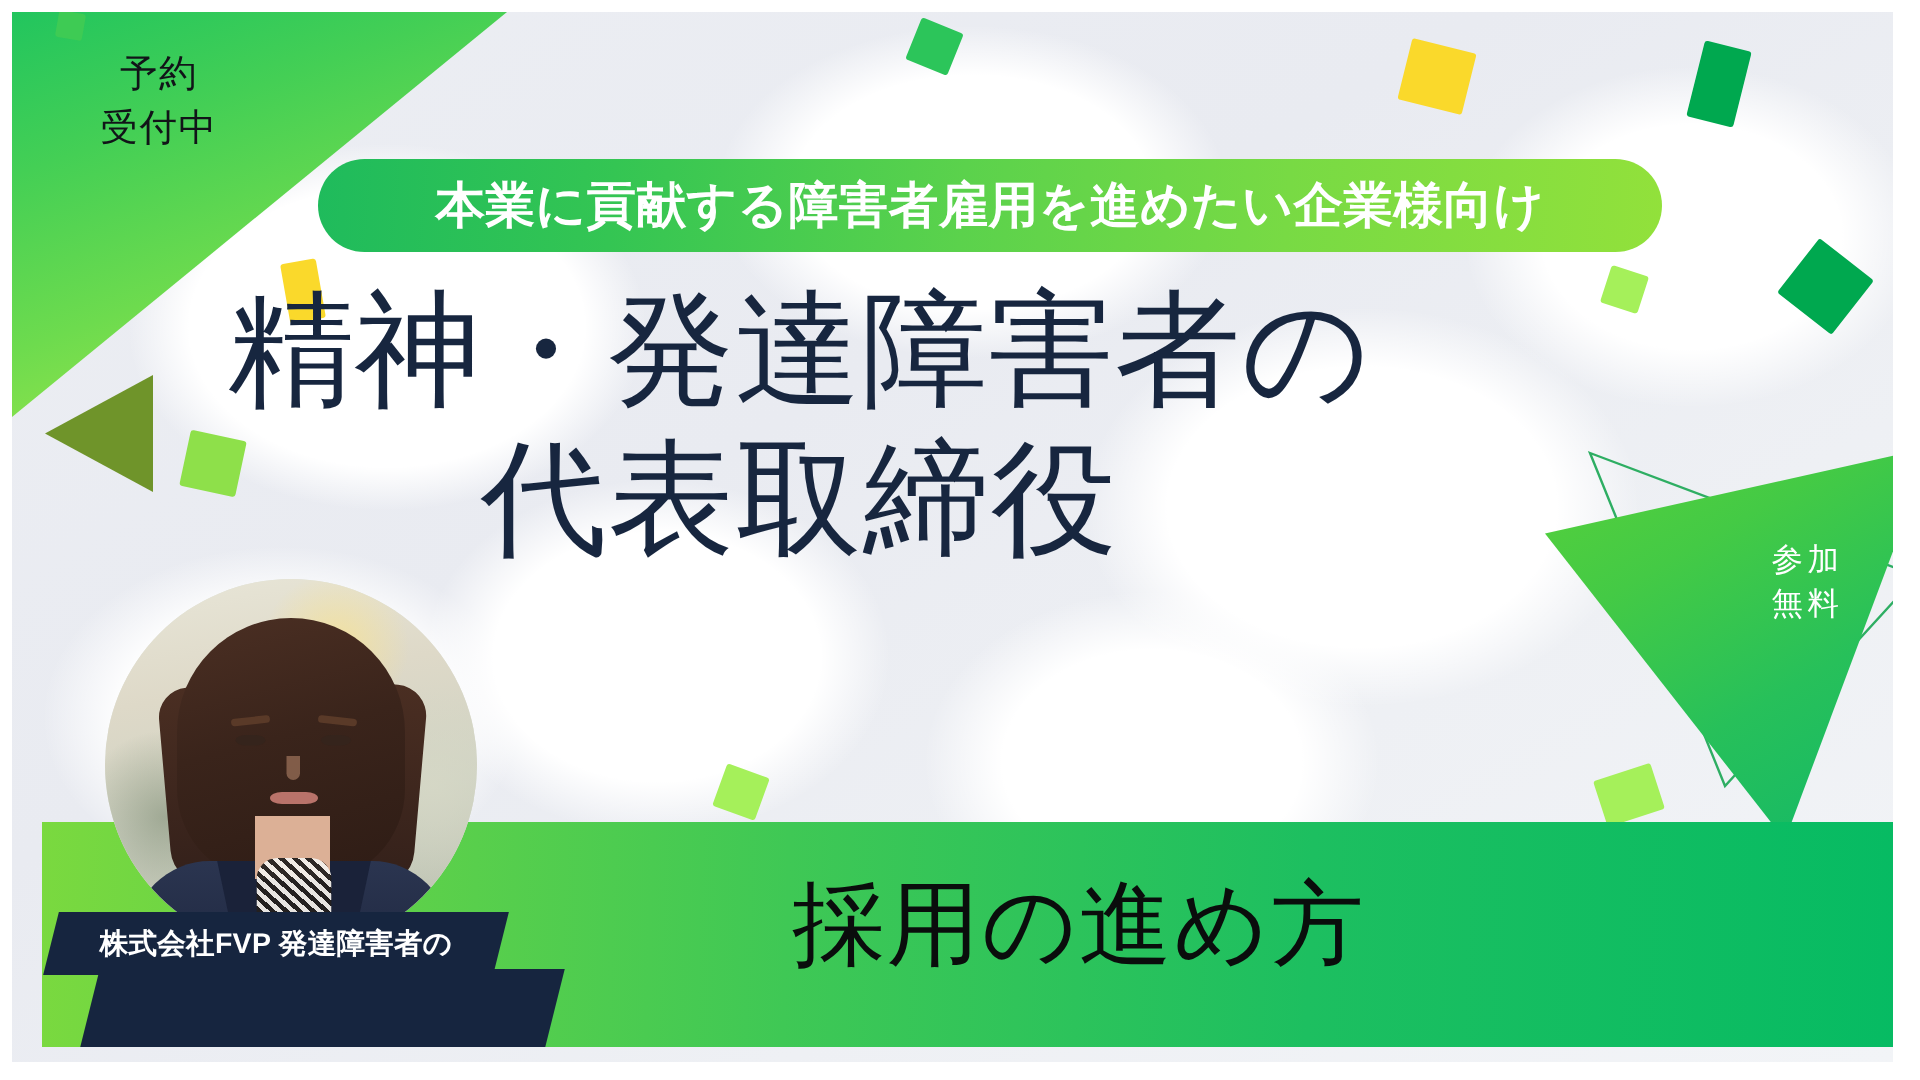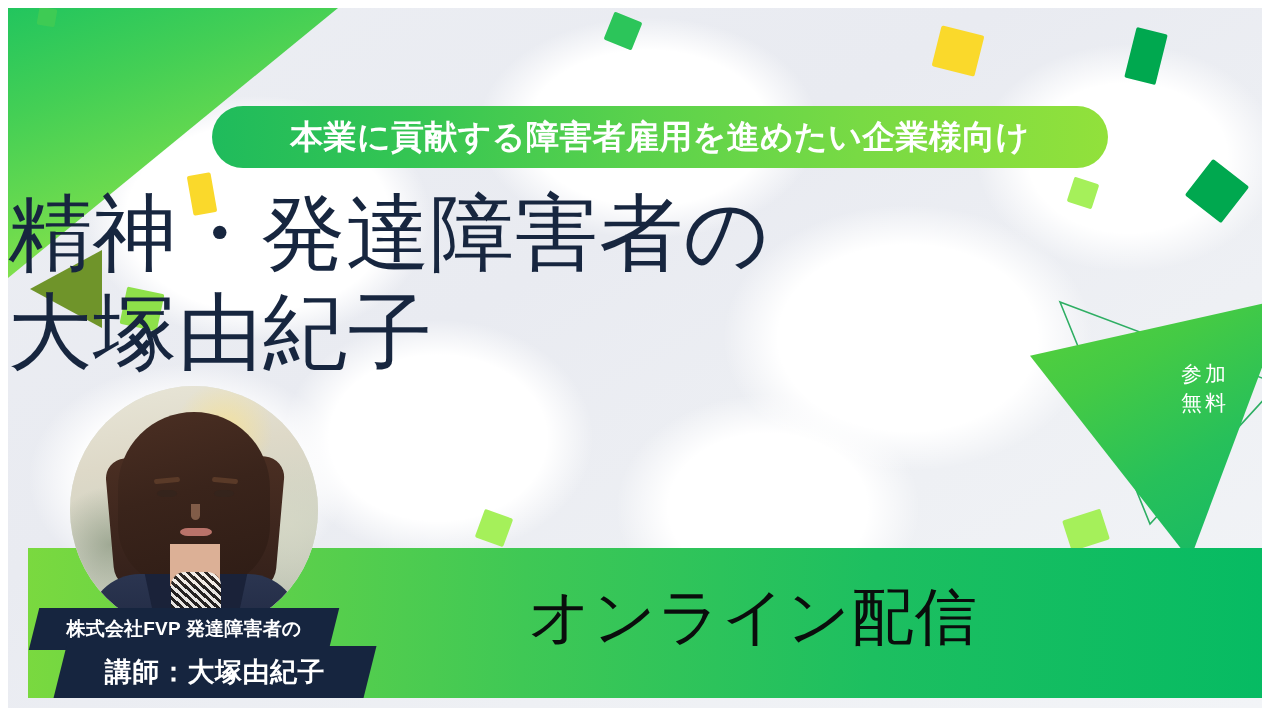--- a/index.html
+++ b/index.html
@@ -83,21 +83,21 @@
     letter-spacing: 0.01em;
     white-space: nowrap;
   }
 
   
   .headline {
     position: absolute;
     left: 0; top: 176px;
     width: 1050px;
     z-index: 7;
-    text-align: left;
+    text-align: center;
     color: #17263f;
   }
   .headline .hl-line {
     font-size: 84px;
     line-height: 1.18;
     font-weight: 500;
     letter-spacing: 0.012em;
     white-space: nowrap;
   }
   .headline .hl-line.l1 { letter-spacing: 0.005em; }
@@ -320,20 +320,22 @@
   .confetti { position: absolute; z-index: 6; }
 </style>
 </head>
 <body>
 
 <div id="banner">
   <div class="artboard">
 
     <div class="corner-wedge"></div>
     <div class="corner-wedge-olive"></div>
+    <div class="corner-label">予約
+受付中</div>
 
     <div id="confetti-layer">
         <div class="confetti" style="left: 182px; top: 166px; width: 24px; height: 40px; background: rgb(250, 217, 43); transform: rotate(-10deg); border-radius: 2px;"></div>
         <div class="confetti" style="left: 928px; top: 22px; width: 44px; height: 42px; background: rgb(250, 217, 43); transform: rotate(14deg); border-radius: 2px;"></div>
         <div class="confetti" style="left: 1122px; top: 22px; width: 32px; height: 52px; background: rgb(0, 168, 79); transform: rotate(14deg); border-radius: 2px;"></div>
         <div class="confetti" style="left: 1186px; top: 160px; width: 46px; height: 46px; background: rgb(0, 168, 79); transform: rotate(38deg); border-radius: 2px;"></div>
         <div class="confetti" style="left: 600px; top: 8px; width: 30px; height: 30px; background: rgb(44, 197, 90); transform: rotate(22deg); border-radius: 2px;"></div>
         <div class="confetti" style="left: 1062px; top: 172px; width: 26px; height: 26px; background: rgb(165, 240, 90); transform: rotate(18deg); border-radius: 2px;"></div>
         <div class="confetti" style="left: 1058px; top: 506px; width: 40px; height: 32px; background: rgb(165, 240, 90); transform: rotate(-18deg); border-radius: 2px;"></div>
         <div class="confetti" style="left: 471px; top: 505px; width: 30px; height: 30px; background: rgb(165, 240, 90); transform: rotate(20deg); border-radius: 2px;"></div>
@@ -341,32 +343,32 @@
         <div class="confetti" style="left: 60px; top: 546px; width: 52px; height: 48px; background: rgb(122, 217, 63); transform: rotate(0deg); border-radius: 2px;"></div>
         <div class="confetti" style="left: 30px; top: 0px; width: 18px; height: 18px; background: rgb(62, 203, 84); transform: rotate(10deg); border-radius: 2px;"></div>
       </div>
 
     <div class="subtitle-pill">
       <span>本業に貢献する障害者雇用を進めたい企業様向け</span>
     </div>
 
     <div class="headline">
       <div class="hl-line l1">精神・発達障害者の</div>
-      <div class="hl-line l3">大塚由紀子</div>
+      <div class="hl-line l3">代表取締役</div>
     </div>
 
     <svg class="tri-outline" viewBox="0 0 230 240" width="230" height="240">
       <polygon points="8,10 226,92 98,232" fill="none" stroke="#2eae63" stroke-width="1.6"></polygon>
     </svg>
     <div class="tri-solid"></div>
     <div class="tri-label">参加
 無料</div>
 
     <div class="bottom-band"></div>
-    <div class="online-text">オンライン配信</div>
+    <div class="online-text">採用の進め方</div>
 
     <div class="avatar">
       <div class="photo"></div>
       <div class="hair-l"></div>
       <div class="hair-r"></div>
       <div class="face"></div>
       <div class="hair"></div>
       <div class="brow-l"></div>
       <div class="brow-r"></div>
       <div class="eye-l"></div>
@@ -377,16 +379,15 @@
       <div class="lapel-l"></div>
       <div class="lapel-r"></div>
       <div class="neck"></div>
       <div class="scarf"></div>
     </div>
 
     <div class="tag-role"></div>
     <div class="tag-role-text">株式会社FVP 発達障害者の</div>
 
     <div class="tag-name"></div>
-    <div class="tag-name-text">講師：大塚由紀子</div>
 
   </div>
 </div>
 
 </body></html>

